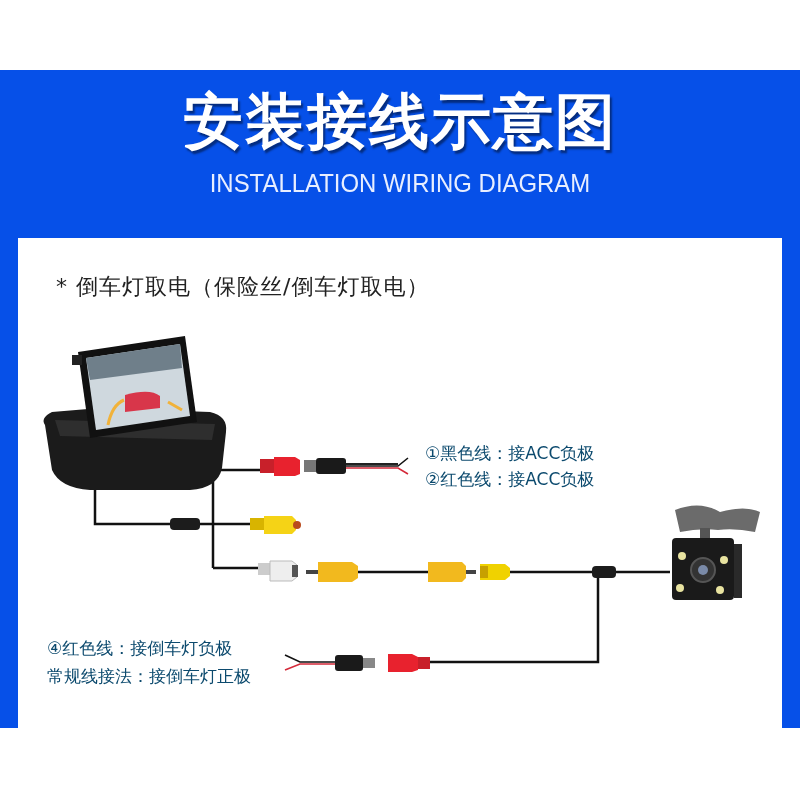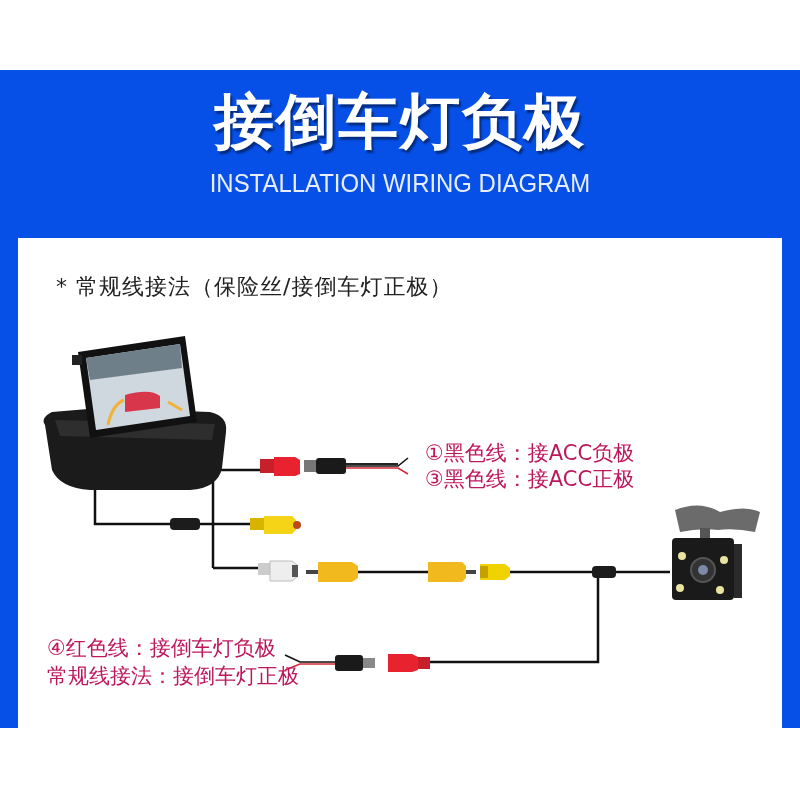--- a/index.html
+++ b/index.html
@@ -2,32 +2,32 @@
 <html><head>
 <meta charset="utf-8">
 <style>
   html,body{margin:0;padding:0;background:#fff;}
   body{width:800px;height:800px;position:relative;overflow:hidden;font-family:"DejaVu Sans","Liberation Sans",sans-serif;}
   .band{position:absolute;left:0;top:70px;width:800px;height:658px;background:#0650e8;}
   .title-cn{position:absolute;left:0;top:82px;width:800px;text-align:center;font-size:60px;font-weight:bold;color:#fff;letter-spacing:2px;text-shadow:2px 3px 2px rgba(0,0,0,.45);font-family:"DejaVu Sans",sans-serif;}
   .title-en{position:absolute;left:0;top:168px;width:800px;text-align:center;font-size:26px;color:#e8eeff;font-family:"Liberation Sans",sans-serif;letter-spacing:0px;transform:scaleX(.92);}
   .panel{position:absolute;left:18px;top:238px;width:764px;height:490px;background:#fff;}
   .subtitle{position:absolute;left:56px;top:272px;font-size:22px;color:#222;letter-spacing:1px;}
-  .label{position:absolute;font-size:21px;color:#be185d;line-height:24px;white-space:nowrap;}
+  .label{position:absolute;font-size:17px;color:#0c4a6e;line-height:24px;white-space:nowrap;}
   svg{position:absolute;left:0;top:0;}
 </style>
 </head>
 <body>
 
 <div class="band"></div>
-<div class="title-cn">接倒车灯负极</div>
+<div class="title-cn">安装接线示意图</div>
 <div class="title-en">INSTALLATION WIRING DIAGRAM</div>
 
 <div class="panel"></div>
-<div class="subtitle">* 常规线接法（保险丝/接倒车灯正极）</div>
+<div class="subtitle">* 倒车灯取电（保险丝/倒车灯取电）</div>
 
 <svg width="800" height="800" viewBox="0 0 800 800">
 
   <g fill="none" stroke="#111" stroke-width="2.5">
     <path d="M95 480 V524 H170"></path>
     <path d="M200 524 H250"></path>
     <path d="M213 568 V470 H260"></path>
     <path d="M213 568 H258"></path>
     <path d="M358 572 H428"></path>
     <path d="M490 572 H592"></path>
@@ -119,15 +119,15 @@
     <circle cx="703" cy="570" r="12" fill="#333" stroke="#555" stroke-width="2"></circle>
     <circle cx="703" cy="570" r="5" fill="#7a8aa8"></circle>
     <circle cx="682" cy="556" r="4" fill="#e8e3a0"></circle>
     <circle cx="724" cy="560" r="4" fill="#e8e3a0"></circle>
     <circle cx="680" cy="588" r="4" fill="#e8e3a0"></circle>
     <circle cx="720" cy="590" r="4" fill="#e8e3a0"></circle>
   </g>
 </svg>
 
 <div class="label" style="left:425px;top:441px;">①黑色线：接ACC负极</div>
-<div class="label" style="left:425px;top:467px;">③黑色线：接ACC正极</div>
+<div class="label" style="left:425px;top:467px;">②红色线：接ACC负极</div>
 <div class="label" style="left:47px;top:636px;">④红色线：接倒车灯负极</div>
 <div class="label" style="left:47px;top:664px;">常规线接法：接倒车灯正极</div>
 
 </body></html>

